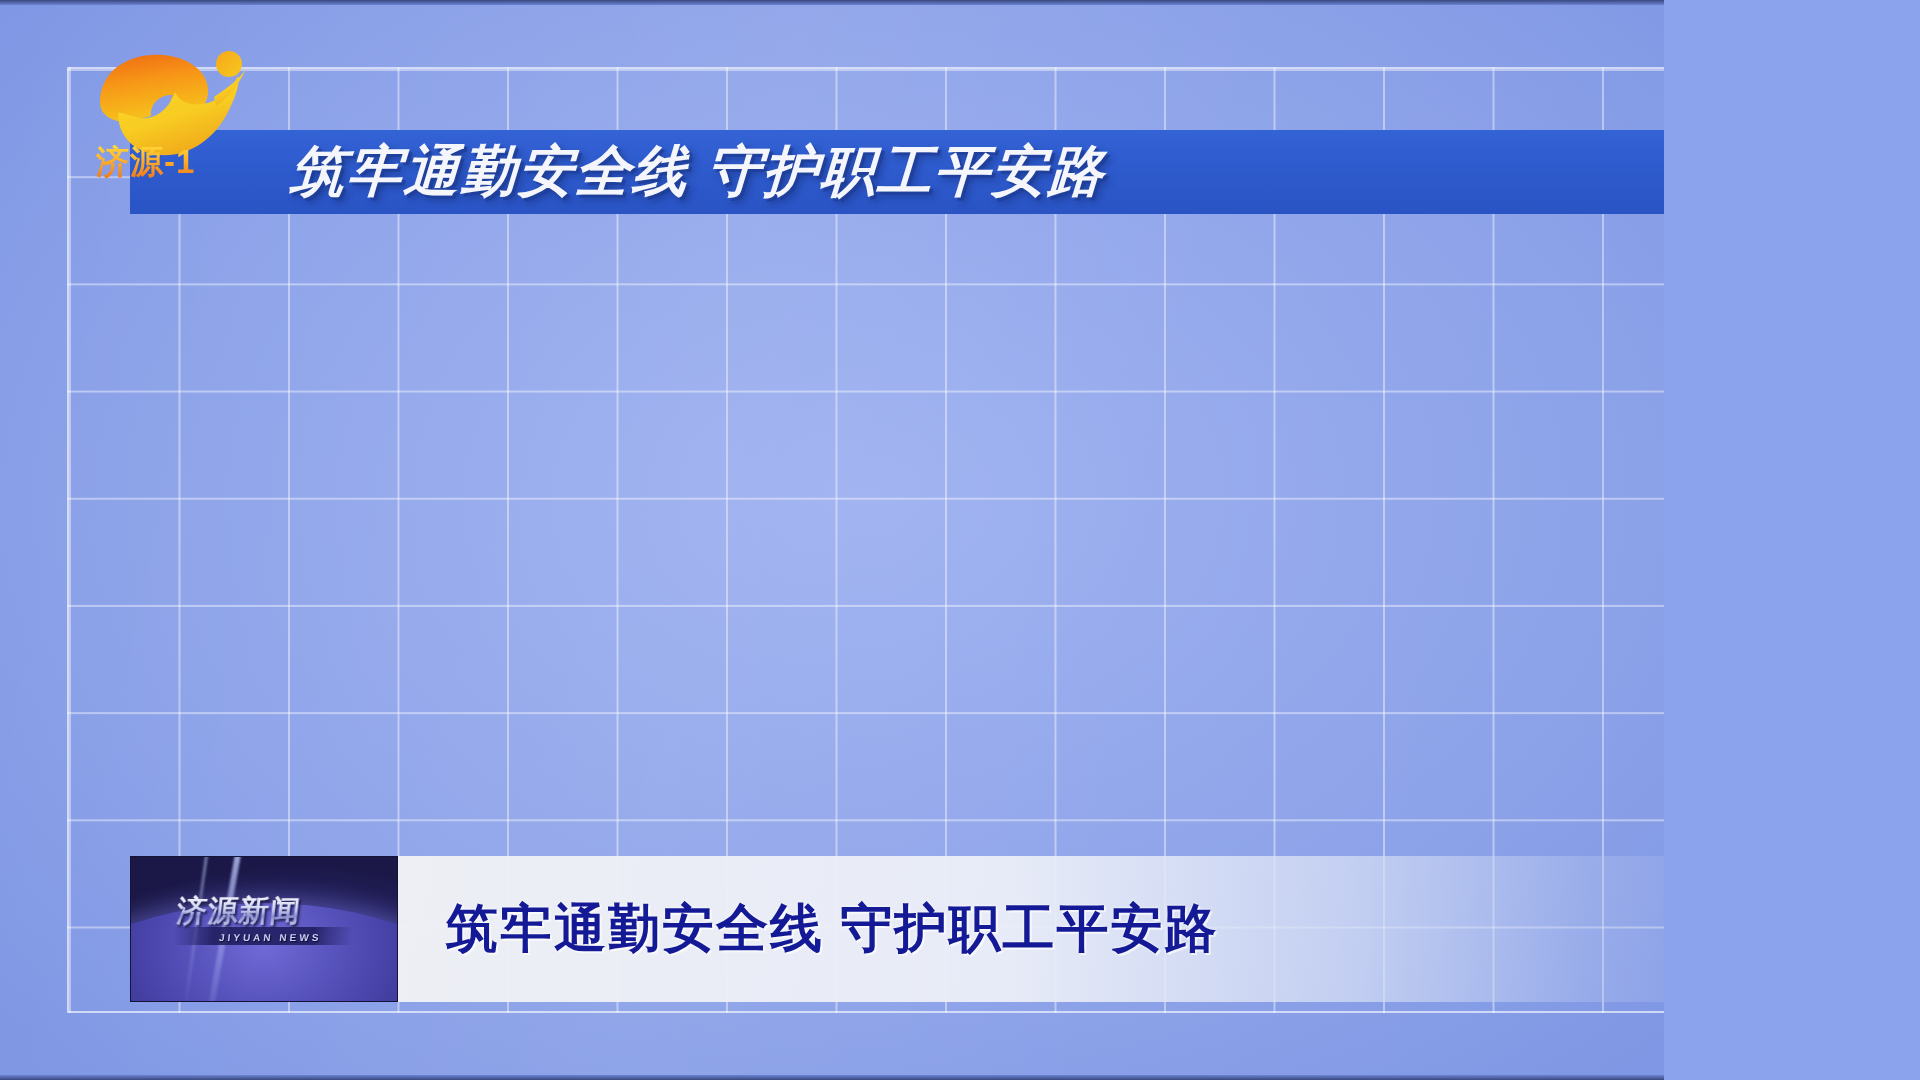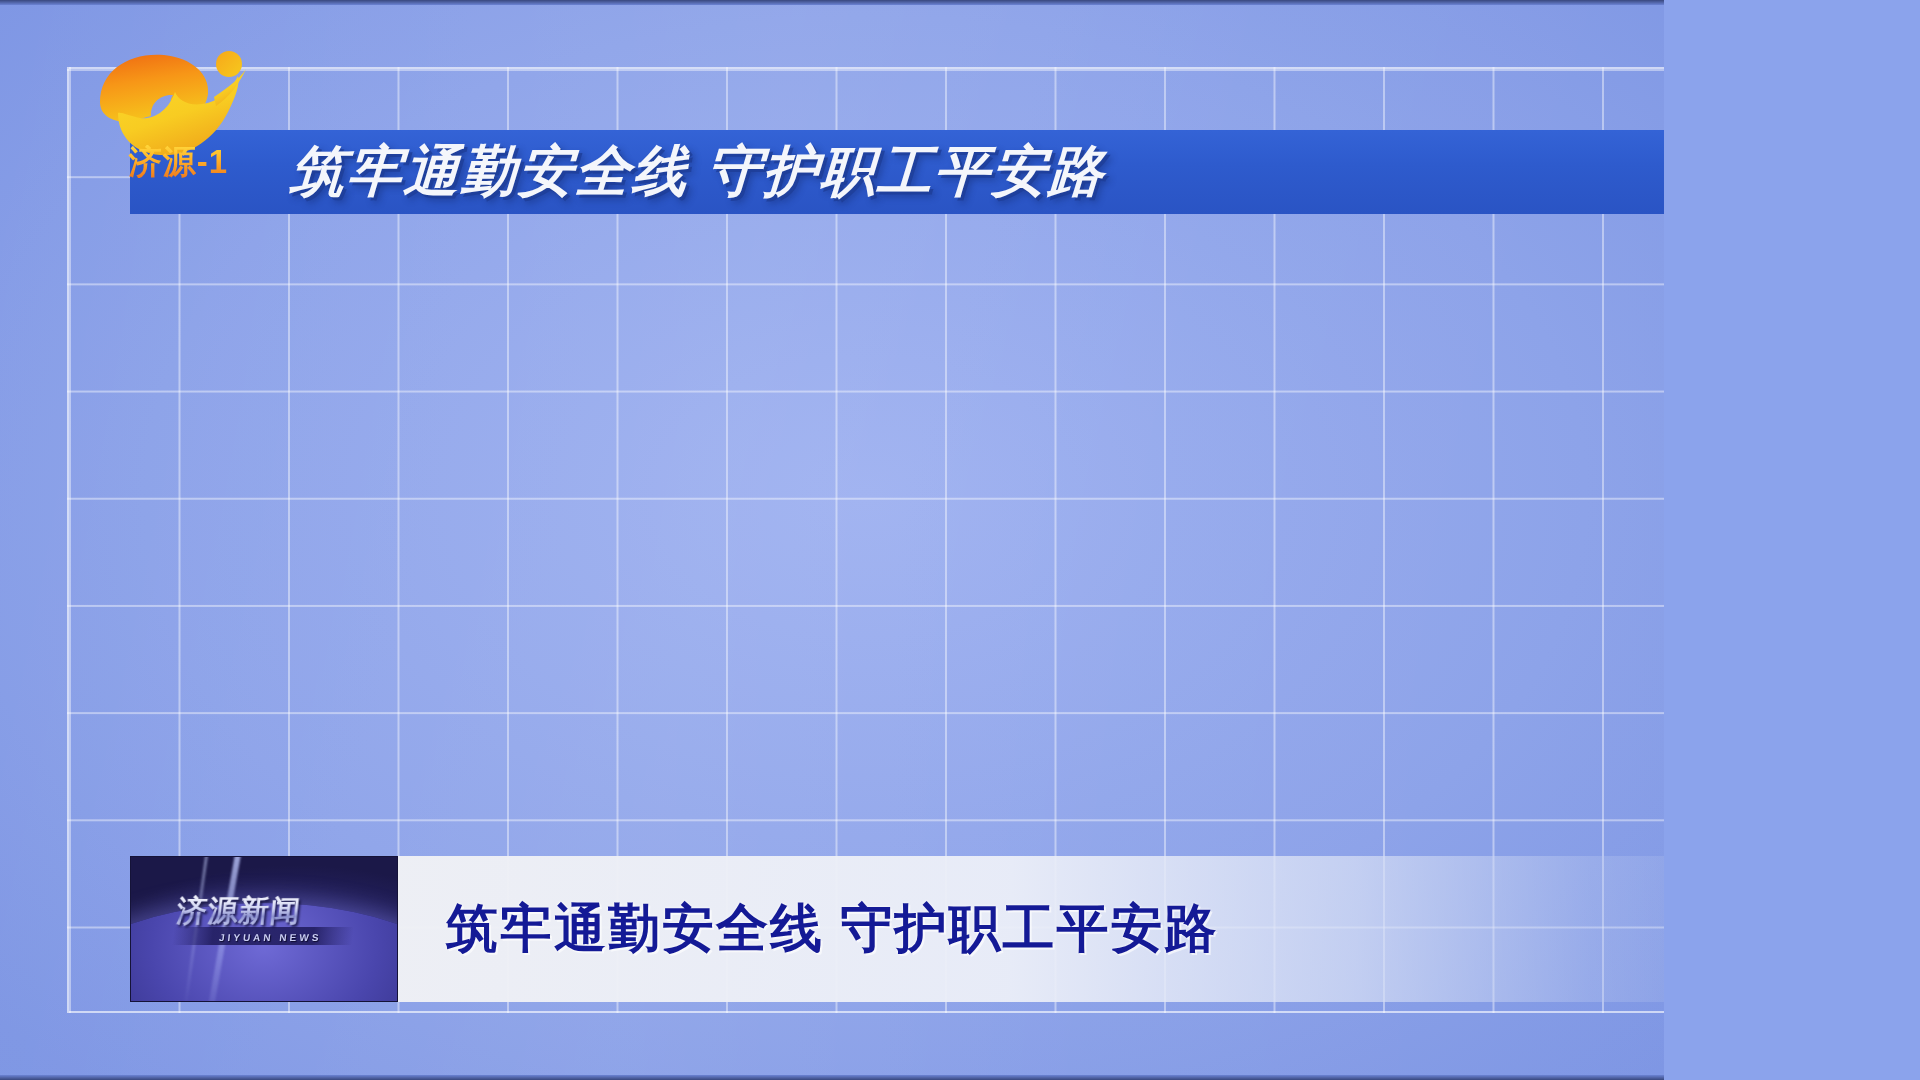--- a/index.html
+++ b/index.html
@@ -11,21 +11,20 @@
     font-family:"Liberation Sans", "DejaVu Sans", sans-serif;
   }
 
   
   #stage {
     position:relative;
     width:1664px; height:1080px;
     background:
       radial-gradient(ellipse 1500px 1000px at 52% 46%, #9db0f0 0%, #8ca2e9 48%, #7e96e4 78%, #7a93e3 100%);
     overflow:hidden;
-    text-align:center;
   }
 
   
   .letterbox {
     position:absolute; left:0; width:1920px;
     background:linear-gradient(180deg,#39487e 0%, #6b83d4 100%);
     z-index:40; pointer-events:none;
   }
   .letterbox.top { top:0; height:5px; }
   .letterbox.bottom { bottom:0; height:5px;

